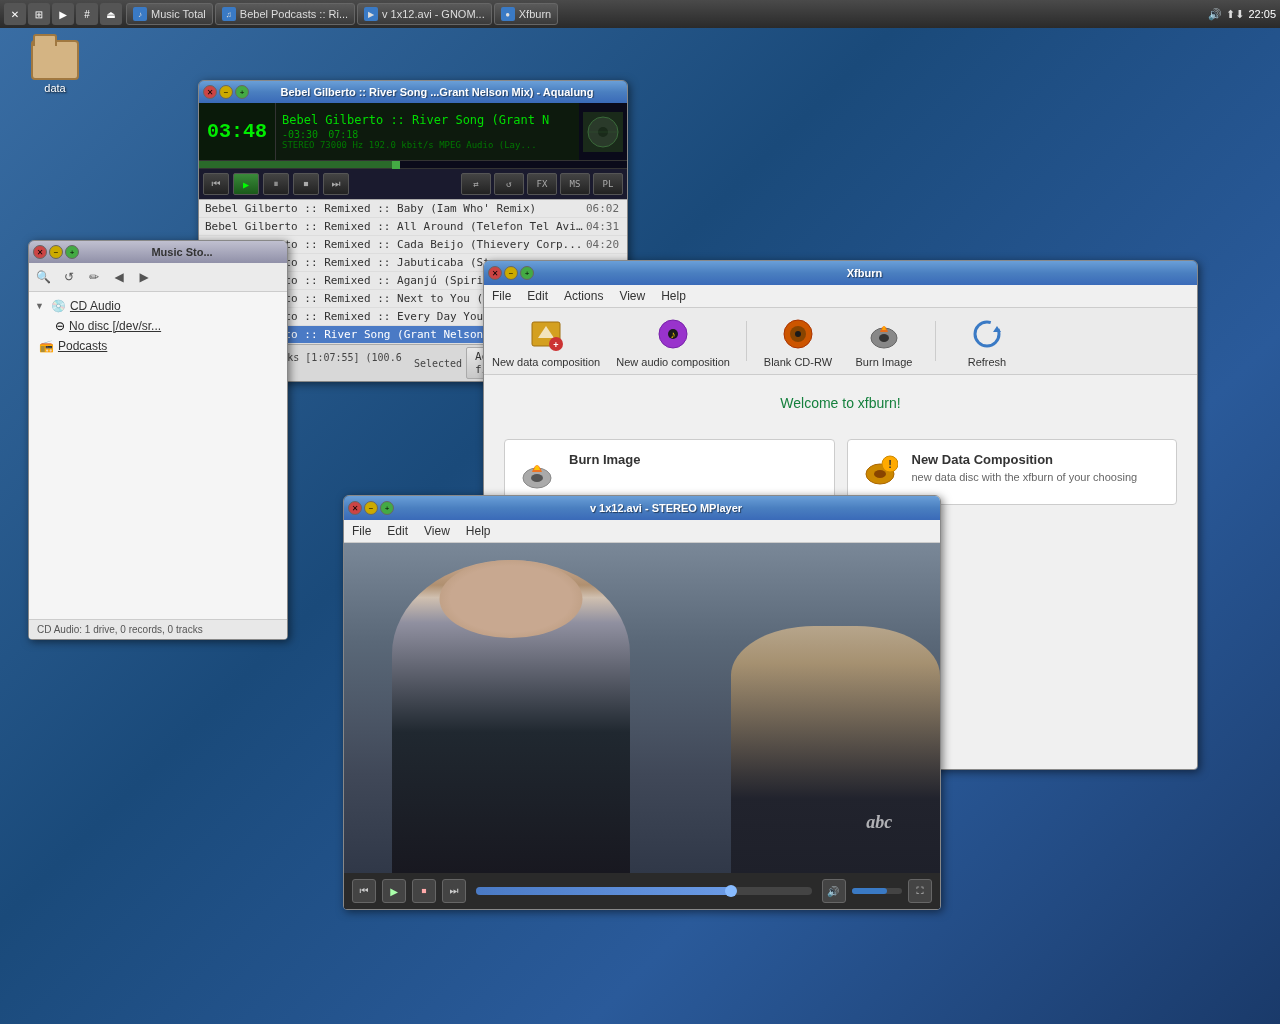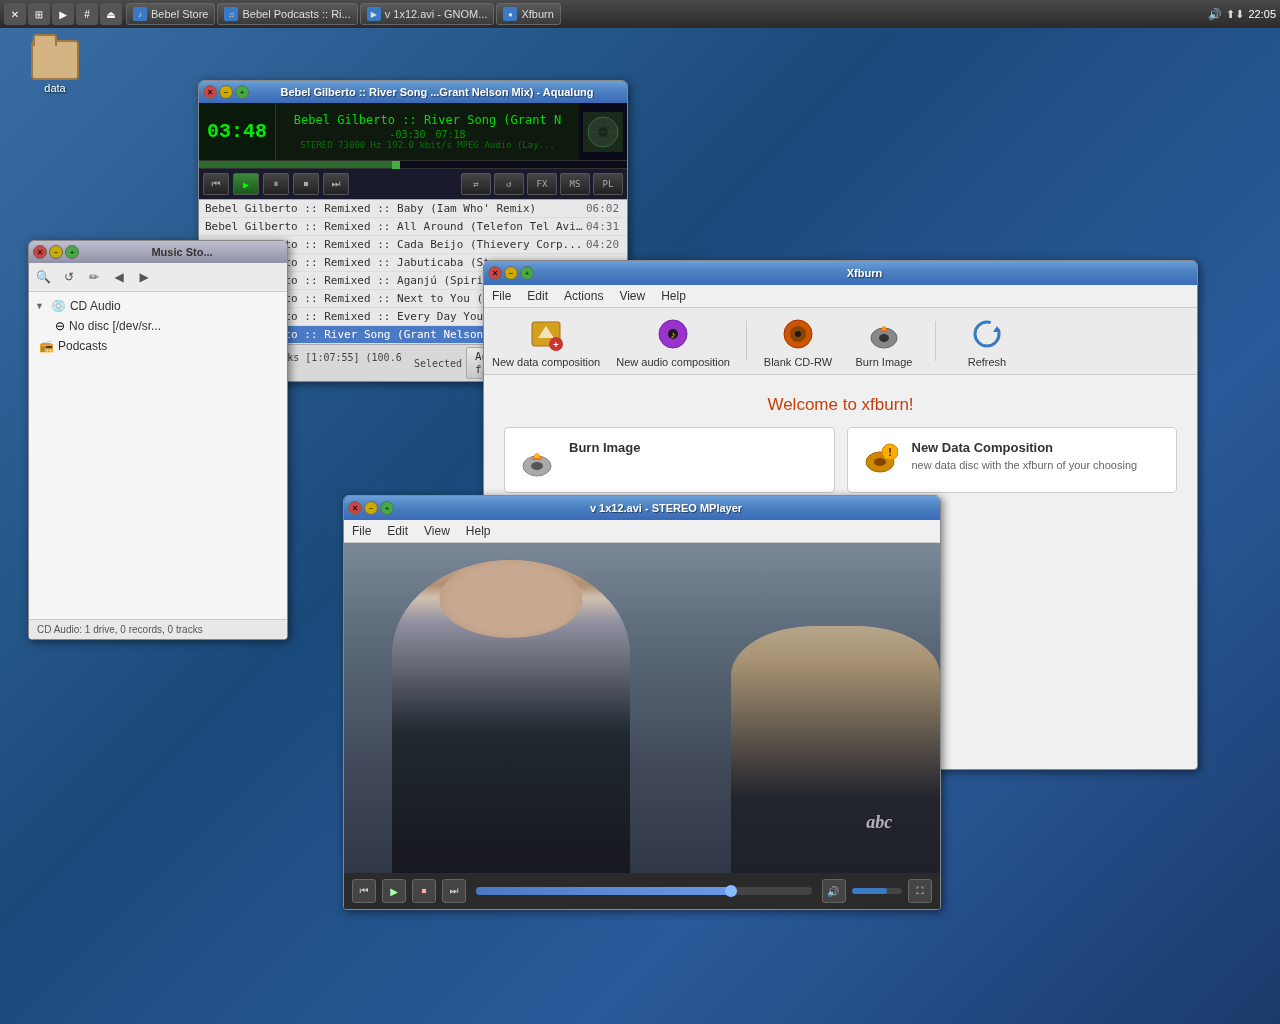--- a/index.html
+++ b/index.html
@@ -181,21 +181,21 @@
       font-size: 20px;
       font-family: 'Courier New', monospace;
       font-weight: bold;
       background: #0a1a0a;
       border-right: 1px solid #333;
       display: flex; align-items: center;
     }
     .aqualung-info-block {
       flex: 1;
       padding: 2px 6px;
-      display: flex; flex-direction: column; justify-content: center; align-items: center;
+      display: flex; flex-direction: column; justify-content: center;
     }
     .aqualung-song-title {
       color: #00dd00;
       font-size: 12px;
       white-space: nowrap;
       overflow: hidden;
     }
     .aqualung-time-row {
       display: flex; gap: 10px;
       font-size: 10px;
@@ -329,21 +329,21 @@
       padding: 4px;
       overflow-y: auto;
     }
     .tree-item {
       display: flex; align-items: center; gap: 4px;
       padding: 3px 2px;
       cursor: pointer;
     }
     .tree-toggle { font-size: 9px; color: #666; width: 12px; }
     .tree-icon { font-size: 12px; }
-    .tree-label { font-size: 12px; color: #333; }
+    .tree-label { font-size: 12px; color: #333; text-decoration: underline; }
     .tree-child {
       margin-left: 20px;
     }
     .music-store-status {
       padding: 4px 8px;
       background: #e8e8e8;
       border-top: 1px solid #ccc;
       font-size: 10px;
       color: #555;
     }
@@ -403,23 +403,23 @@
     }
     .xfburn-content {
       flex: 1;
       display: flex;
       flex-direction: column;
       align-items: center;
       justify-content: flex-start;
       padding: 20px;
     }
     .xfburn-welcome {
-      font-size: 17px;
-      color: #c2410c;
-      margin-bottom: 12px;
+      font-size: 14px;
+      color: #15803d;
+      margin-bottom: 28px;
     }
     .xfburn-options {
       display: grid;
       grid-template-columns: 1fr 1fr;
       gap: 12px;
       width: 100%;
     }
     .xf-option {
       background: white;
       border: 1px solid #ccc;
@@ -537,21 +537,21 @@
 
     <div class="taskbar-icon">✕</div>
     <div class="taskbar-icon">⊞</div>
     <div class="taskbar-icon">▶</div>
     <div class="taskbar-icon">#</div>
     <div class="taskbar-icon">⏏</div>
   </div>
   <div class="taskbar-apps">
     <div class="taskbar-app">
       <div class="app-icon">♪</div>
-      <span>Bebel Store</span>
+      <span>Music Total</span>
     </div>
     <div class="taskbar-app">
       <div class="app-icon">♫</div>
       <span>Bebel Podcasts :: Ri...</span>
     </div>
     <div class="taskbar-app">
       <div class="app-icon">▶</div>
       <span>v 1x12.avi - GNOM...</span>
     </div>
     <div class="taskbar-app">

